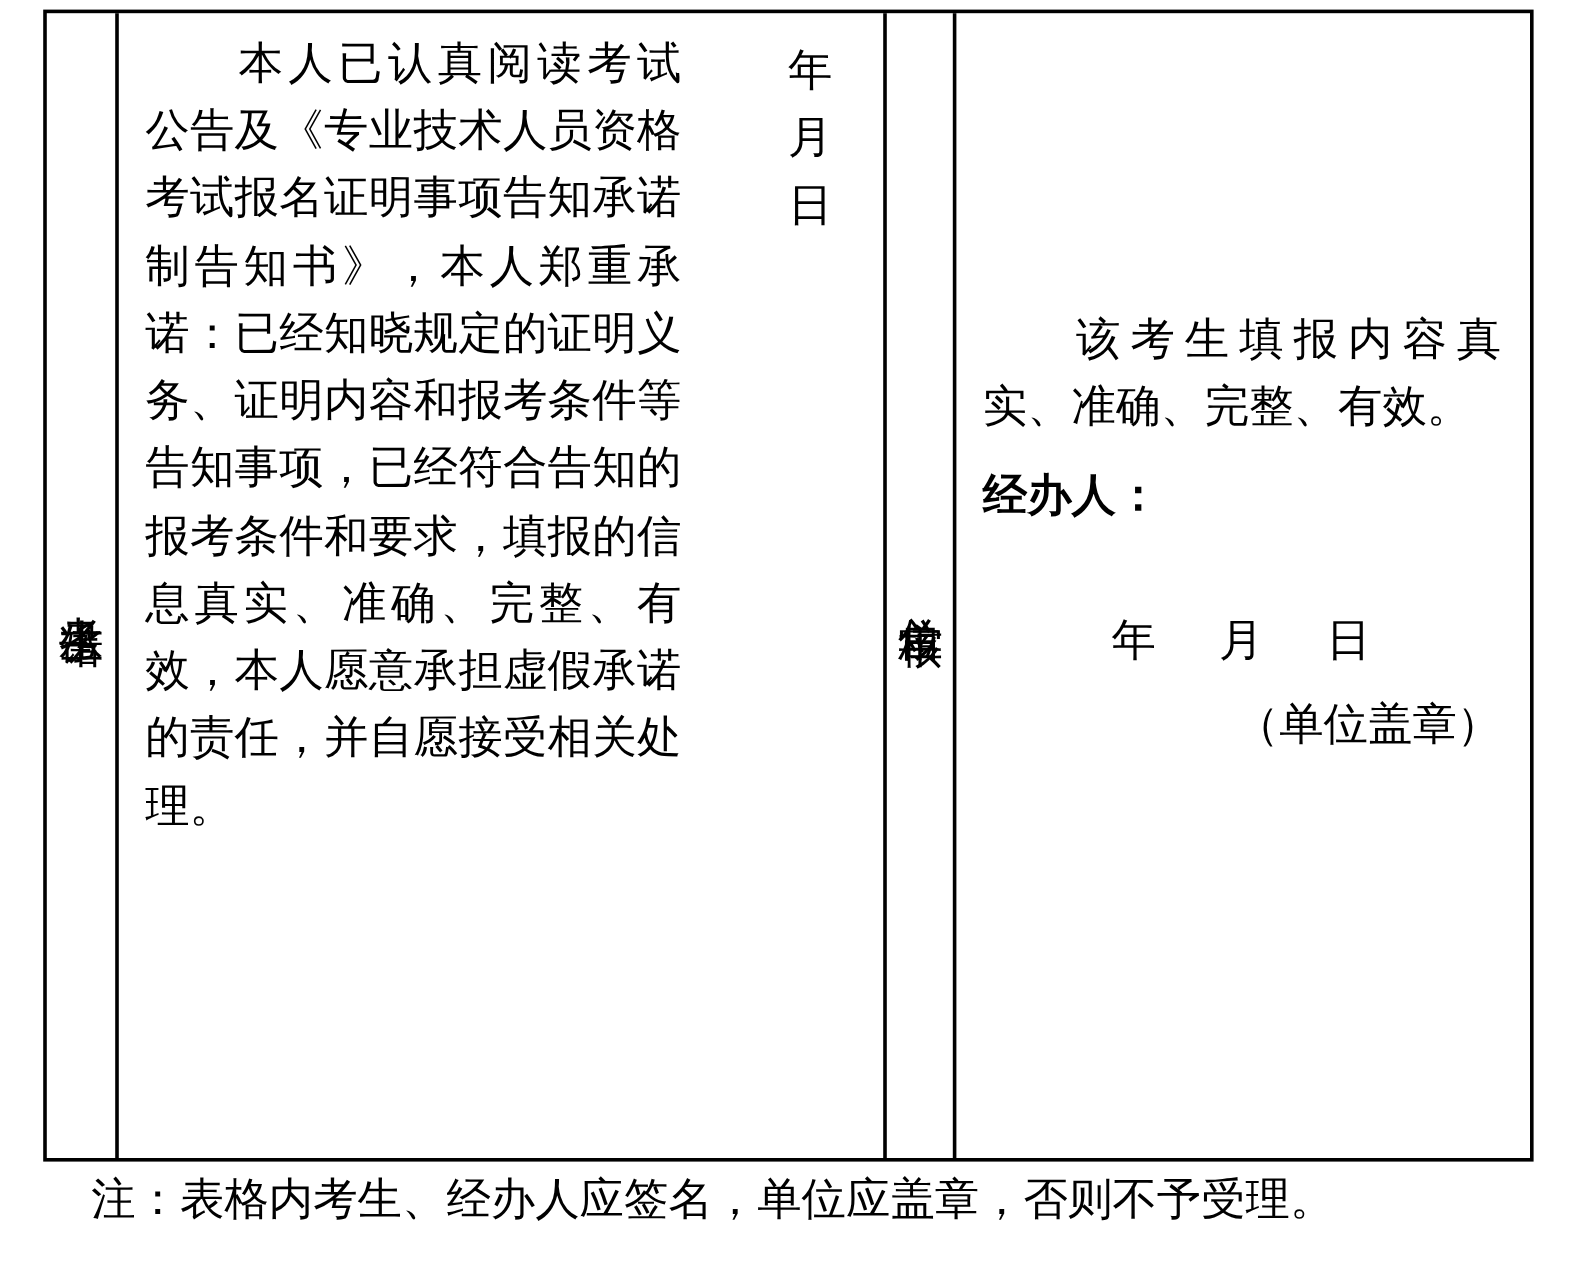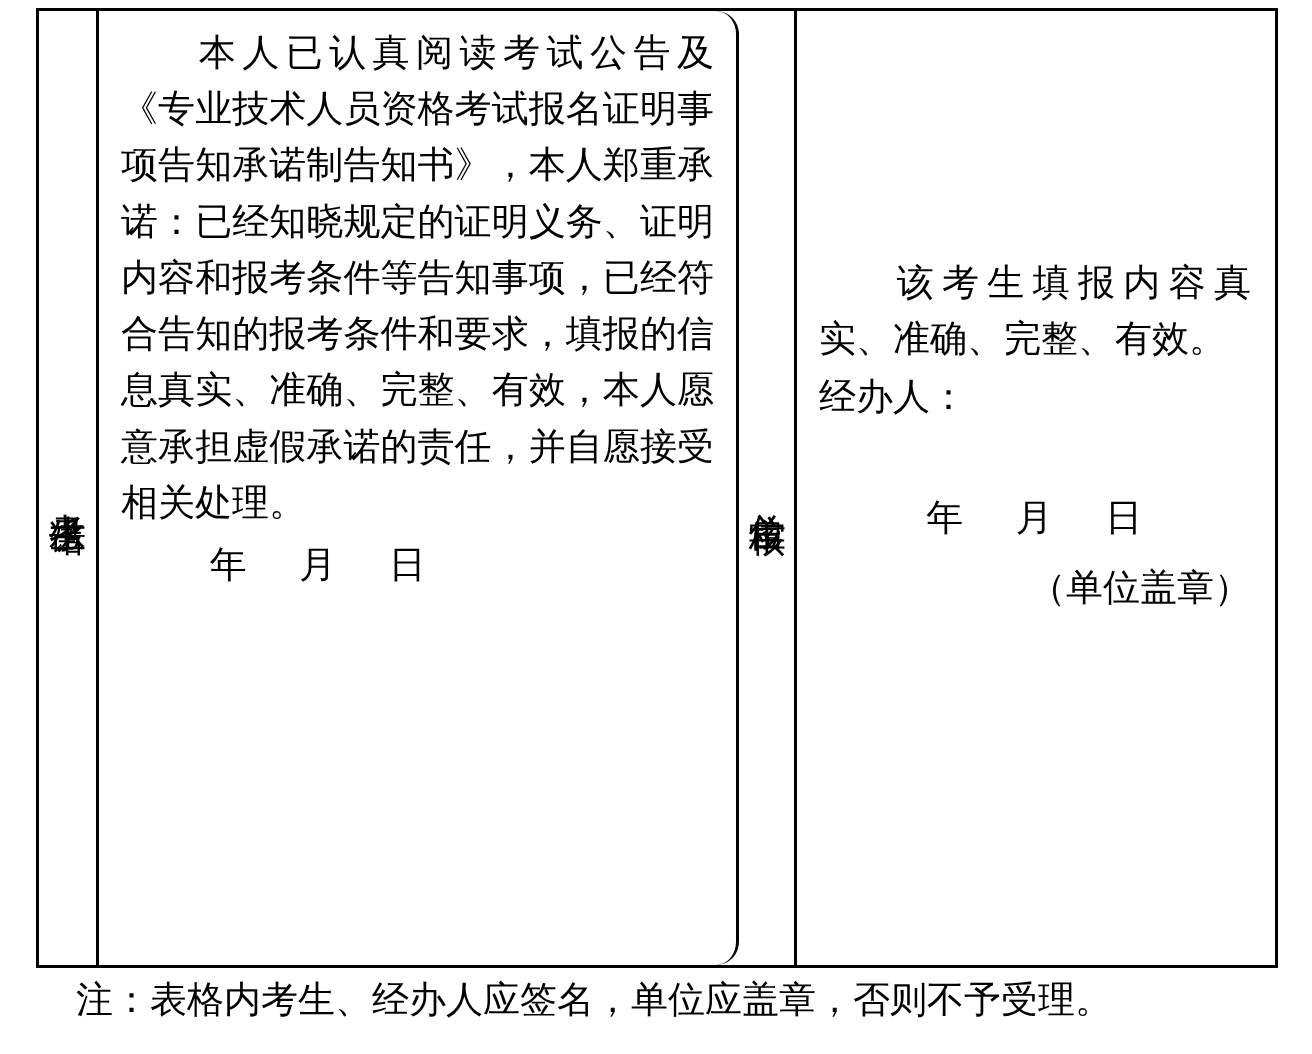--- a/index.html
+++ b/index.html
@@ -50,23 +50,21 @@
     line-height: 1.22;
     letter-spacing: 2px;
     font-weight: 400;
   }
   .promise-body {
     flex: 0 0 640px;
     width: 640px;
     border-right: 3px solid #000;
     padding: 14px 22px 10px 22px;
     display: flex;
-    flex-direction: column;
     justify-content: flex-start;
-    border-radius: 23px;
   }
   .promise-para {
     font-size: 37px;
     line-height: 1.52;
     text-align: justify;
     text-justify: inter-ideograph;
     text-indent: 2.1em;
     margin: 0;
     font-weight: 400;
   }
@@ -113,21 +111,22 @@
     font-size: 37px;
     line-height: 1.52;
     text-align: justify;
     text-justify: inter-ideograph;
     text-indent: 2.1em;
     margin: 0;
   }
   .audit-handler {
     font-size: 37px;
     line-height: 1.52;
-    margin: 2px 0 0 0;
+    margin: 18px 0 0 0;
+    font-weight: bold;
   }
   .audit-date {
     font-size: 37px;
     line-height: 1.52;
     margin: 64px 0 0 0;
     padding-left: 2.9em;
     letter-spacing: 0.55em;
   }
   .audit-seal {
     font-size: 37px;

